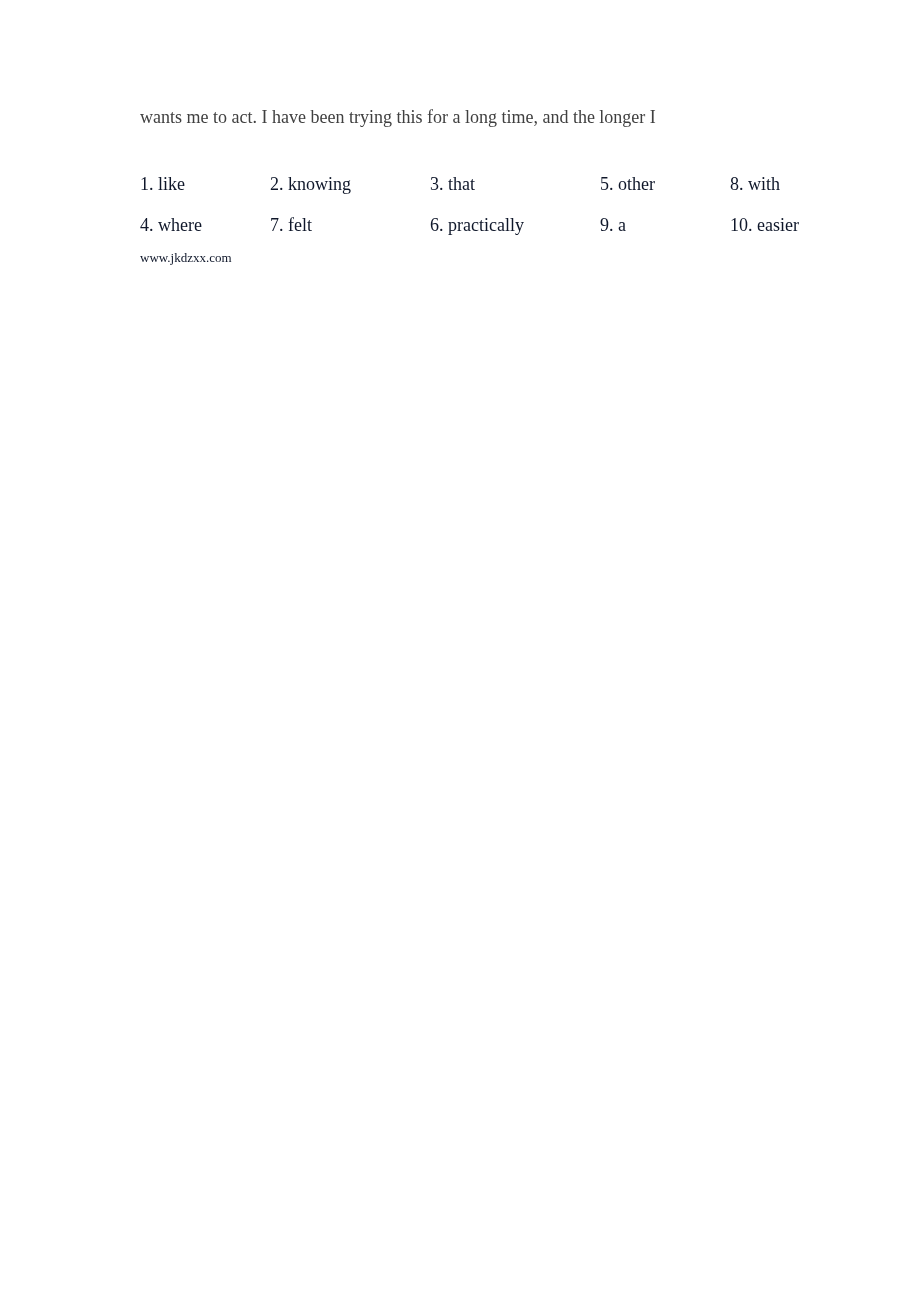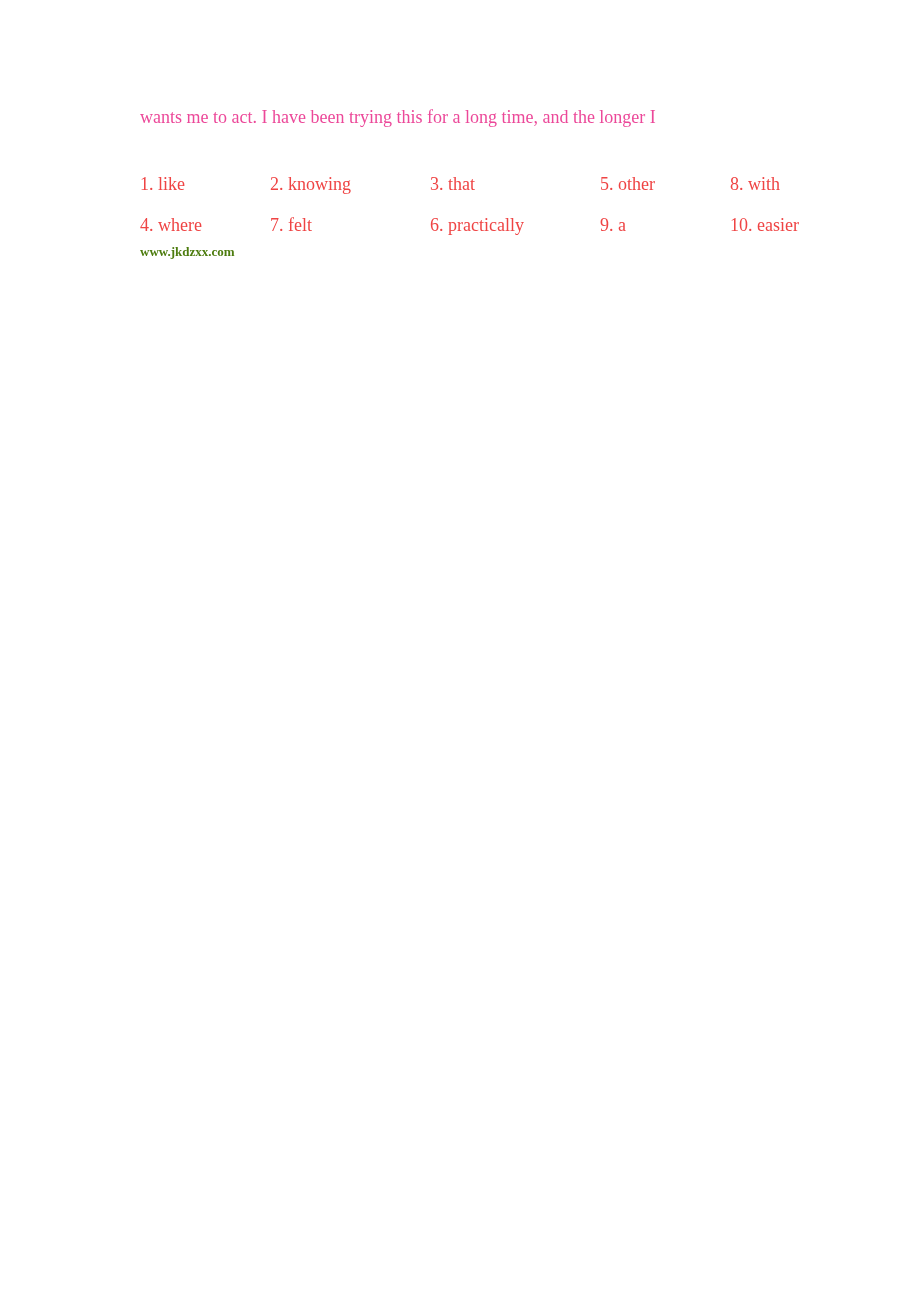--- a/index.html
+++ b/index.html
@@ -14,54 +14,53 @@
       min-height: 1302px;
       font-family: "Times New Roman", Times, serif;
       font-size: 18px;
       color: #000000;
       padding: 100px 140px 60px 140px;
     }
 
     .paragraph-text {
       line-height: 1.9;
       font-size: 18px;
-      color: #ec4899;
+      color: #404040;
     }
 
     .underline-number {
       text-decoration: underline;
     }
 
     .answers-grid {
       margin-top: 40px;
       display: grid;
       grid-template-columns: 130px 160px 170px 130px 130px;
       grid-template-rows: auto auto;
       row-gap: 20px;
       column-gap: 0px;
     }
 
     .answer-item {
-      color: #ef4444;
+      color: #0f172a;
       font-size: 18px;
       font-weight: normal;
     }
 
     .footer-link {
       margin-top: 80px;
       color: #1a56cc;
       font-size: 18px;
       text-decoration: none;
     }
 
     .footer-sub {
-      margin-top: 8px;
-      color: #4d7c0f;
+      margin-top: 14px;
+      color: #0f172a;
       font-size: 13px;
-      font-weight: bold;
     }
   </style>
 </head>
 <body>
 
 <div>
   <p class="paragraph-text">wants me to act. I have been trying this for a long time, and the longer I</p>
 </div>
 
 <div class="answers-grid">

